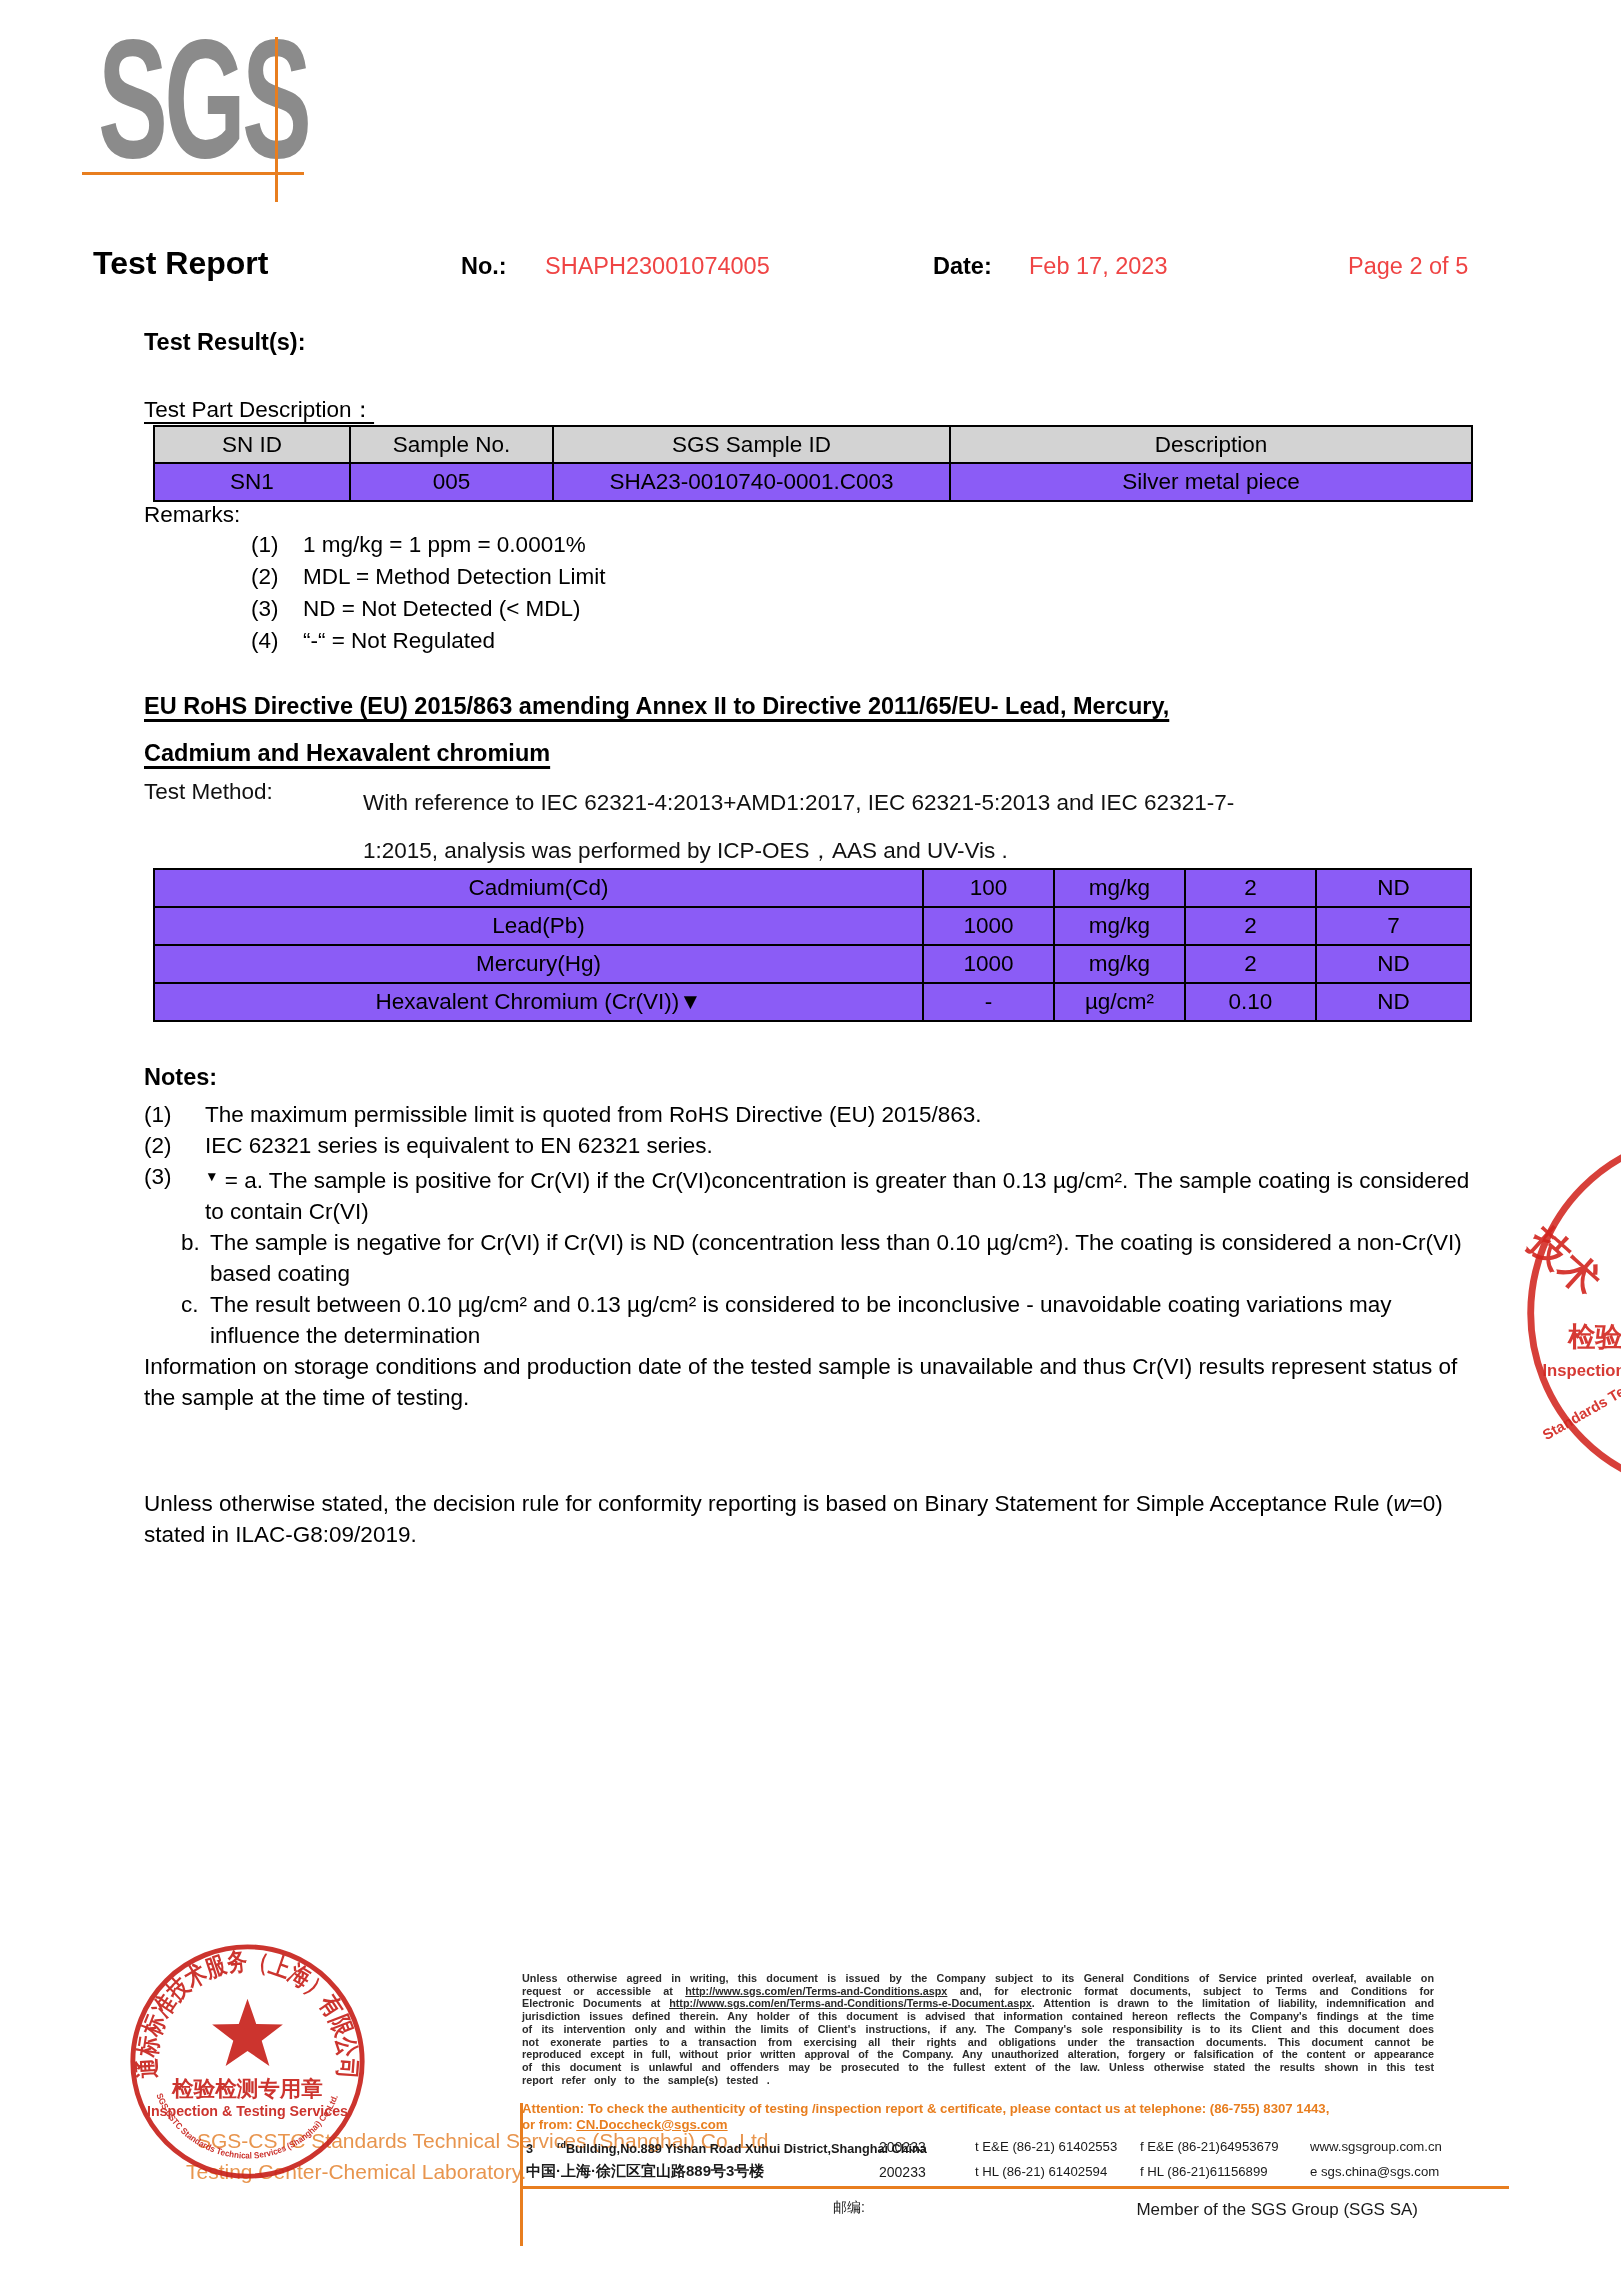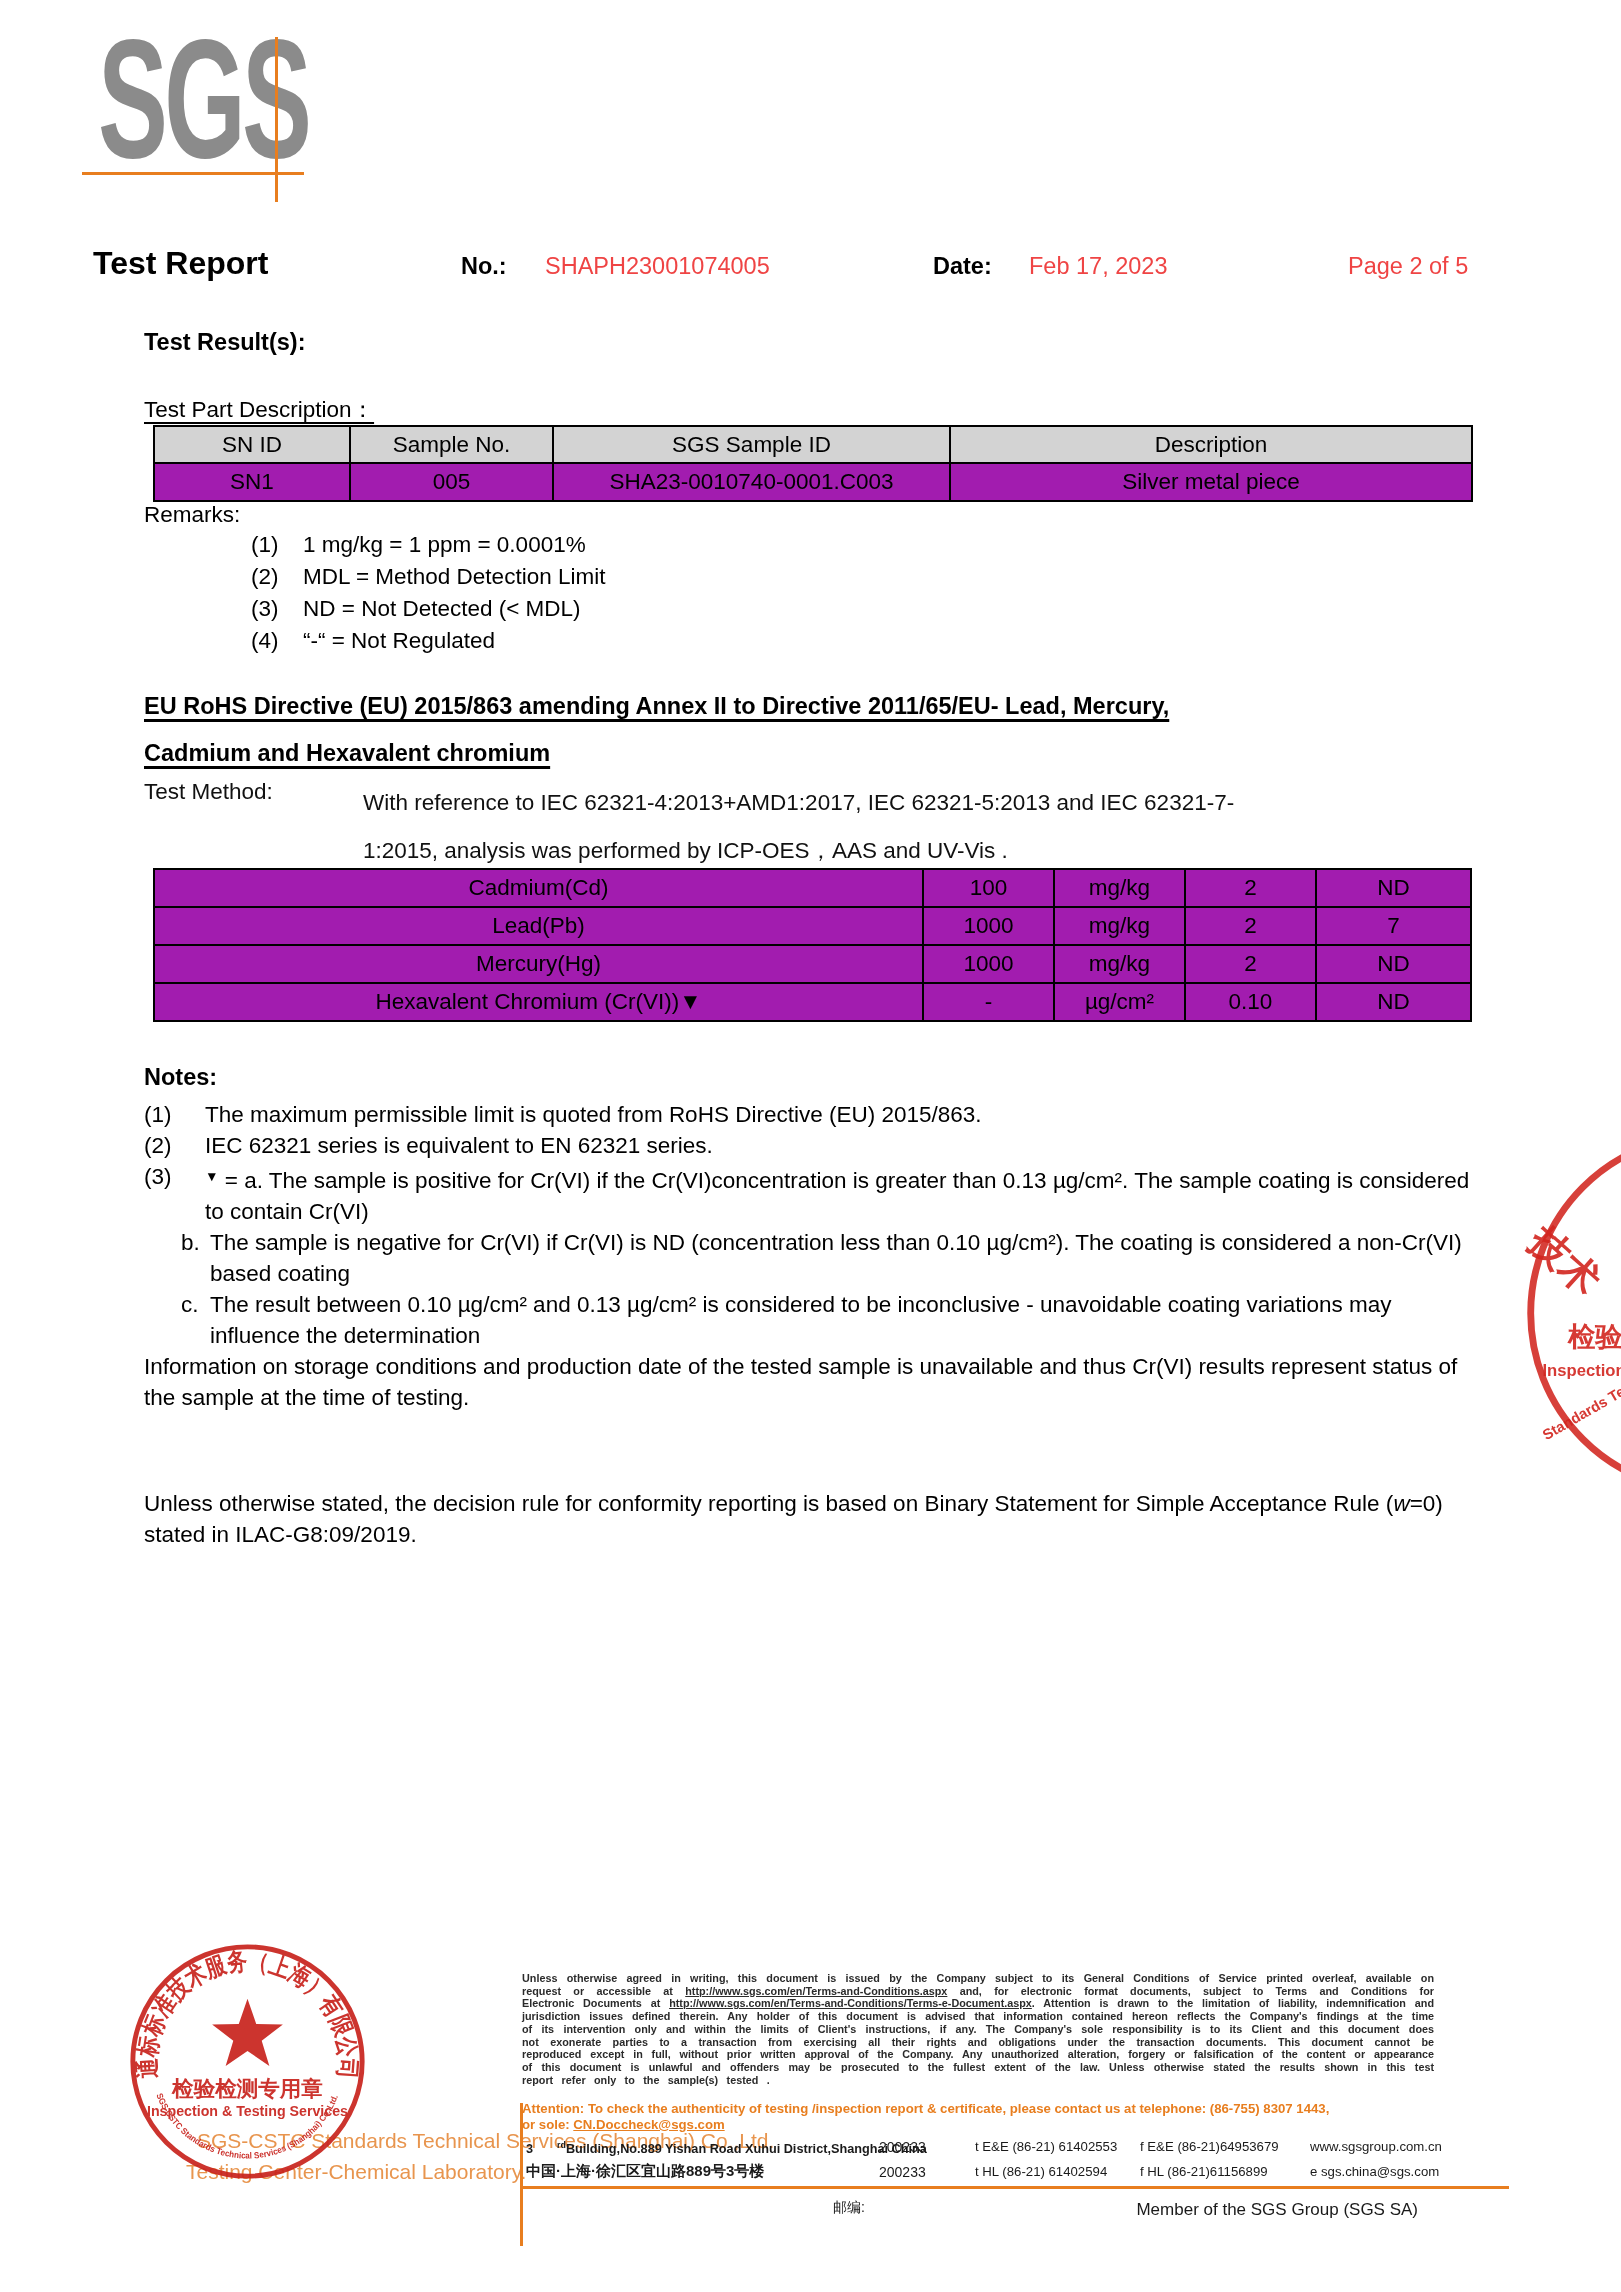--- a/index.html
+++ b/index.html
@@ -25,21 +25,21 @@
   
   .sec-title{font-size:23.5px; font-weight:bold; color:#000;}
   .body-text{font-size:22.5px; color:#000;}
   .underline{text-decoration:underline; text-underline-offset:4.9px;}
 
   
   table.doc{border-collapse:collapse; table-layout:fixed; width:1318px; font-size:22.5px; color:#000;}
   table.doc th, table.doc td{border:2px solid #000; text-align:center; font-weight:normal; padding:2px 6px; overflow:hidden; white-space:nowrap;}
   table.doc{border:2.9px solid #000;}
   table.doc th{background:#d3d3d3; height:31px;}
-  table.doc td{height:32px; background:#a21caf;}
+  table.doc td{height:32px; background:#8b5cf6;}
   td.left, th.left{text-align:left; padding-left:9.8px;}
 
   
   .remark-row{display:flex; line-height:32px;}
   .remark-num{width:52px; flex:none;}
   .note-block{line-height:31px;}
   .note-row{display:flex;}
   .note-marker{width:61px; flex:none;}
   .note-sub{margin-left:37px;}
   .note-sub .note-marker{width:29px;}
@@ -260,21 +260,21 @@
       </g>
     </svg>
   </div>
 
   <div class="disclaimer">
     <span>Unless otherwise agreed in writing, this document is issued by the Company subject to its General Conditions of Service printed overleaf, available on request or accessible at </span><span class="url">http://www.sgs.com/en/Terms-and-Conditions.aspx</span><span> and, for electronic format documents, subject to Terms and Conditions for Electronic Documents at </span><span class="url">http://www.sgs.com/en/Terms-and-Conditions/Terms-e-Document.aspx</span><span>. Attention is drawn to the limitation of liability, indemnification and jurisdiction issues defined therein. Any holder of this document is advised that information contained hereon reflects the Company's findings at the time of its intervention only and within the limits of Client's instructions, if any. The Company's sole responsibility is to its Client and this document does not exonerate parties to a transaction from exercising all their rights and obligations under the transaction documents. This document cannot be reproduced except in full, without prior written approval of the Company. Any unauthorized alteration, forgery or falsification of the content or appearance of this document is unlawful and offenders may be prosecuted to the fullest extent of the law. Unless otherwise stated the results shown in this test report refer only to the sample(s) tested .</span>
   </div>
 
   <div class="attention">
     <div>Attention: To check the authenticity of testing /inspection report &amp; certificate, please contact us at telephone: (86-755) 8307 1443,</div>
-    <div><span>or sole: </span><span class="url">CN.Doccheck@sgs.com</span></div>
+    <div><span>or from: </span><span class="url">CN.Doccheck@sgs.com</span></div>
   </div>
 
   <span class="addr addr-en" style="left:526px;top:2140px;"><span>3</span><sup class="small">rd</sup><span>Building,No.889 Yishan Road Xuhui District,Shanghai China</span></span>
   <span class="addr addr-zip" style="left:879px;top:2139px;">200233</span>
   <span class="addr addr-tel" style="left:975px;top:2139px;">t E&amp;E (86-21) 61402553</span>
   <span class="addr addr-tel" style="left:1140px;top:2139px;">f E&amp;E (86-21)64953679</span>
   <span class="addr addr-tel" style="left:1310px;top:2139px;">www.sgsgroup.com.cn</span>
 
   <span class="addr addr-cn" style="left:526px;top:2162px;">中国·上海·徐汇区宜山路889号3号楼</span>
   <span class="addr addr-zip" style="left:833px;top:2164px;margin-top:35px;">邮编:</span>

